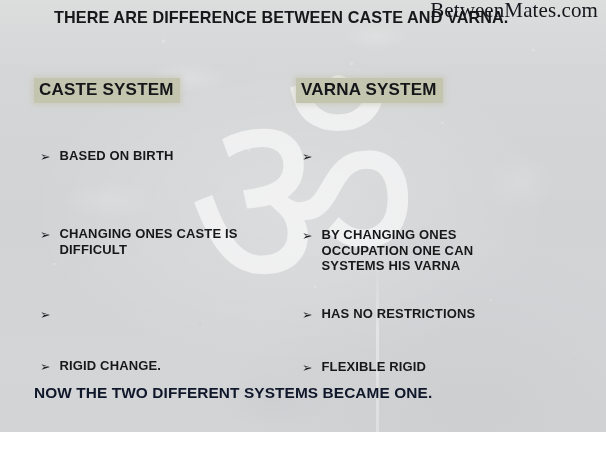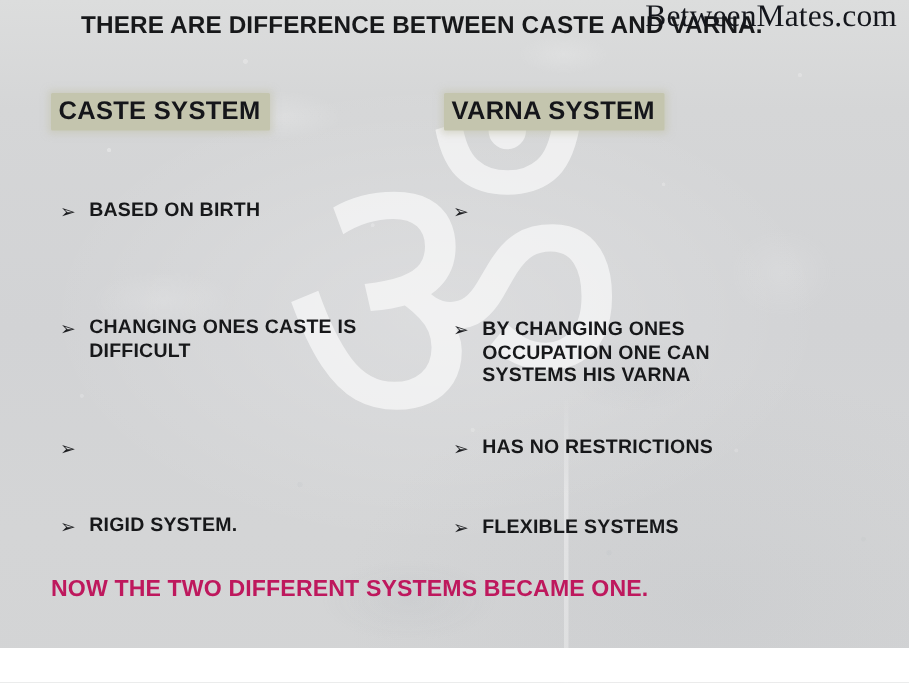--- a/index.html
+++ b/index.html
@@ -126,20 +126,21 @@
     display: inline-block;
     font-size: 17px;
     font-weight: bold;
     color: #15161a;
     background: #c4c5ae;
     padding: 2px 6px 3px 5px;
     border-radius: 1px;
     box-shadow: 0 0 5px 2px rgba(196,197,174,0.55);
     letter-spacing: 0.2px;
     white-space: nowrap;
+    margin-top: 16px;
   }
 
   .bullets {
     position: relative;
     margin: 0;
     padding: 0;
     list-style: none;
   }
   .bullet {
     position: absolute;
@@ -176,21 +177,21 @@
   .col-right .b1 { top: 124px; }
   .col-right .b2 { top: 203px; }
   .col-right .b3 { top: 256px; }
 
   .slide-footer-line {
     position: absolute;
     left: 34px;
     top: 384px;
     font-size: 15.4px;
     font-weight: bold;
-    color: #be185d;
+    color: #0f172a;
     letter-spacing: 0.1px;
     white-space: nowrap;
   }
 
   
   .brand-bar {
     position: absolute;
     left: 0;
     right: 0;
     bottom: 0;
@@ -237,21 +238,21 @@
           <li class="bullet b1">
             <span class="bullet-marker">➢</span>
             <span class="bullet-text">CHANGING ONES CASTE IS
 DIFFICULT</span>
           </li>
           <li class="bullet b2">
             <span class="bullet-marker">➢</span>
           </li>
           <li class="bullet b3">
             <span class="bullet-marker">➢</span>
-            <span class="bullet-text">RIGID SYSTEM.</span>
+            <span class="bullet-text">RIGID CHANGE.</span>
           </li>
         </ul>
       </div>
 
       <div class="col col-right">
         <div class="col-heading">VARNA SYSTEM</div>
         <ul class="bullets">
           <li class="bullet b0">
             <span class="bullet-marker">➢</span>
           </li>
@@ -260,21 +261,21 @@
             <span class="bullet-text">BY CHANGING ONES
 OCCUPATION ONE CAN
 SYSTEMS HIS VARNA</span>
           </li>
           <li class="bullet b2">
             <span class="bullet-marker">➢</span>
             <span class="bullet-text">HAS NO RESTRICTIONS</span>
           </li>
           <li class="bullet b3">
             <span class="bullet-marker">➢</span>
-            <span class="bullet-text">FLEXIBLE SYSTEMS</span>
+            <span class="bullet-text">FLEXIBLE RIGID</span>
           </li>
         </ul>
       </div>
 
     </div>
 
     <div class="slide-footer-line">NOW THE TWO DIFFERENT SYSTEMS BECAME ONE.</div>
 
   </div>
 

